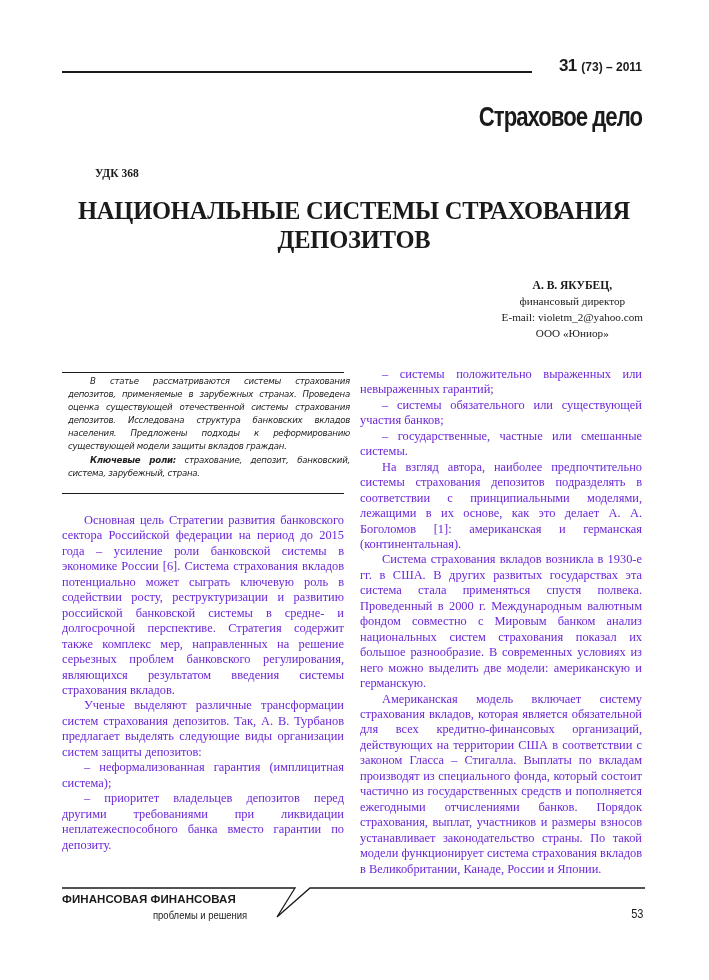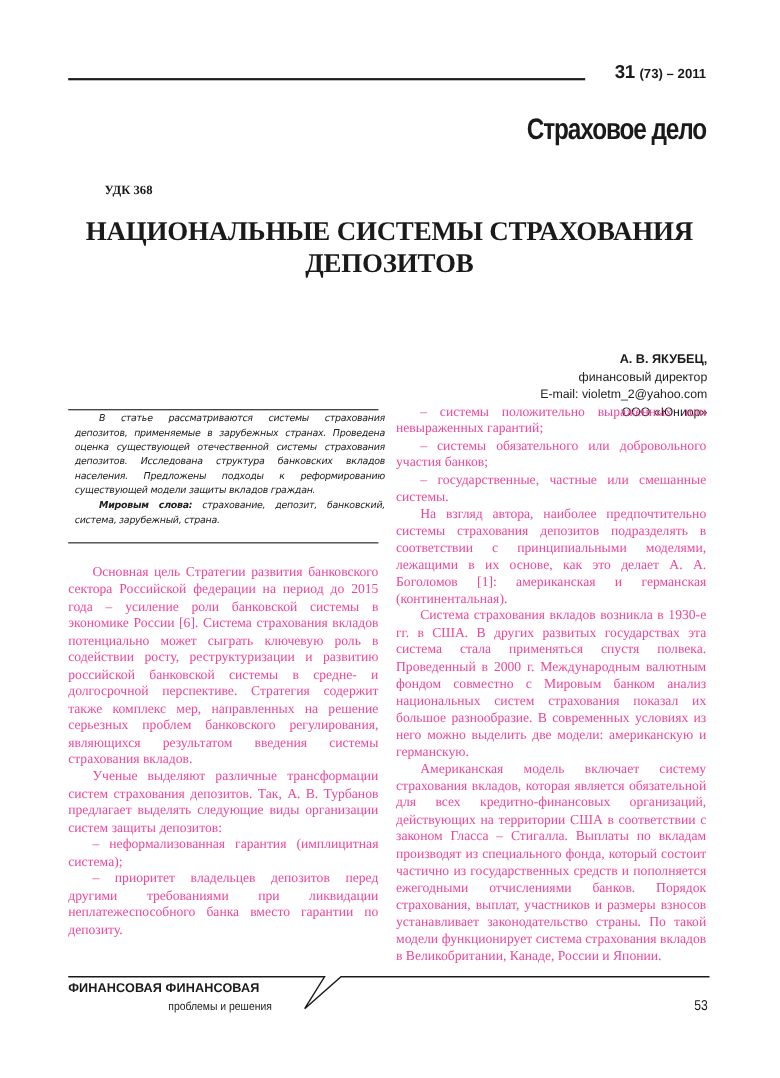--- a/index.html
+++ b/index.html
@@ -10,32 +10,32 @@
   .top-rule { left: 62px; top: 71px; width: 470px; height: 2px; background: #1a1a1a; }
   .issue { left: 536px; top: 56px; width: 106px; text-align: right; font-family: "Liberation Sans", sans-serif; font-weight: bold; white-space: nowrap; }
   .issue .num { font-size: 17px; letter-spacing: -0.5px; }
   .issue .rest { font-size: 12px; }
   .rubric { right: 67px; top: 102px; font-family: "Liberation Sans", sans-serif; font-weight: bold; font-size: 27px; letter-spacing: -1.2px; transform: scaleX(0.82); transform-origin: right center; white-space: nowrap; }
 
   .udk { left: 62px; top: 167px; font-family: "Liberation Serif", serif; font-weight: bold; font-size: 11.5px; margin-left: 33px; }
 
   .title { left: 62px; top: 196px; width: 584px; text-align: center; font-family: "Liberation Serif", serif; font-weight: bold; font-size: 24.5px; line-height: 29px; letter-spacing: -0.2px; }
 
-  .author-block { right: 66px; top: 277px; text-align: right; font-family: Liberation Sans, sans-serif; font-size: 11.2px; line-height: 16px; margin-top: 42px; }
+  .author-block { right: 66px; top: 277px; text-align: center; font-family: Liberation Serif, serif; font-size: 11.2px; line-height: 16px; }
   .author-name { font-weight: bold; font-size: 11.5px; }
 
   
   .abs-rule-top { left: 62px; top: 372px; width: 282px; height: 1px; background: #1a1a1a; }
   .abs-rule-bot { left: 62px; top: 493px; width: 282px; height: 1px; background: #1a1a1a; }
   .abstract { left: 68px; top: 375px; width: 282px; font-family: "DejaVu Sans", sans-serif; font-style: italic; font-size: 8.6px; line-height: 13.1px; text-align: justify; letter-spacing: -0.25px; color: #222; }
   .abstract p { margin: 0; text-indent: 22px; }
   .abstract .kw-label { font-weight: bold; }
 
   
-  .col { font-family: "Liberation Serif", serif; font-size: 12.4px; line-height: 15.45px; text-align: justify; color: #ec4899; }
+  .col { font-family: "Liberation Serif", serif; font-size: 12.4px; line-height: 15.45px; text-align: justify; color: #6d28d9; }
   .col p { margin: 0; text-indent: 22px; }
   .col-left { left: 62px; top: 513px; width: 282px; }
   .col-right { left: 360px; top: 367px; width: 282px; }
 
   
   .footer-svg { left: 0; top: 880px; }
   .journal { left: 62px; top: 893px; font-family: "Liberation Sans", sans-serif; font-weight: bold; font-size: 11.5px; letter-spacing: 0.1px; white-space: nowrap; }
   .journal-sub { left: 153px; top: 909px; font-family: "Liberation Sans", sans-serif; font-size: 10.5px; transform: scaleX(0.9); transform-origin: left center; white-space: nowrap; color: #222; }
   .page-num { right: 66px; top: 906px; font-family: "Liberation Sans", sans-serif; font-size: 13px; transform: scaleX(0.85); transform-origin: right center; }
 </style>
@@ -59,34 +59,34 @@
 <div class="abs author-block">
   <div class="author-name">А. В. ЯКУБЕЦ,</div>
   <div>финансовый директор</div>
   <div>E-mail: violetm_2@yahoo.com</div>
   <div>ООО «Юниор»</div>
 </div>
 
 <div class="abs abs-rule-top"></div>
 <div class="abs abstract">
   <p>В статье рассматриваются системы страхования депозитов, применяемые в зарубежных странах. Проведена оценка существующей отечественной системы страхования депозитов. Исследована структура банковских вкладов населения. Предложены подходы к реформированию существующей модели защиты вкладов граждан.</p>
-  <p><span class="kw-label">Мировым слова:</span><span> страхование, депозит, банковский, система, зарубежный, страна.</span></p>
+  <p><span class="kw-label">Ключевые роли:</span><span> страхование, депозит, банковский, система, зарубежный, страна.</span></p>
 </div>
 <div class="abs abs-rule-bot"></div>
 
 <div class="abs col col-left">
   <p>Основная цель Стратегии развития банковского сектора Российской федерации на период до 2015 года – усиление роли банковской системы в экономике России [6]. Система страхования вкладов потенциально может сыграть ключевую роль в содействии росту, реструктуризации и развитию российской банковской системы в средне- и долгосрочной перспективе. Стратегия содержит также комплекс мер, направленных на решение серьезных проблем банковского регулирования, являющихся результатом введения системы страхования вкладов.</p>
   <p>Ученые выделяют различные трансформации систем страхования депозитов. Так, А. В. Турбанов предлагает выделять следующие виды организации систем защиты депозитов:</p>
   <p>– неформализованная гарантия (имплицитная система);</p>
   <p>– приоритет владельцев депозитов перед другими требованиями при ликвидации неплатежеспособного банка вместо гарантии по депозиту.</p>
 </div>
 
 <div class="abs col col-right">
   <p>– системы положительно выраженных или невыраженных гарантий;</p>
-  <p>– системы обязательного или добровольного участия банков;</p>
+  <p>– системы обязательного или существующей участия банков;</p>
   <p>– государственные, частные или смешанные системы.</p>
   <p>На взгляд автора, наиболее предпочтительно системы страхования депозитов подразделять в соответствии с принципиальными моделями, лежащими в их основе, как это делает А. А. Боголомов [1]: американская и германская (континентальная).</p>
   <p>Система страхования вкладов возникла в 1930-е гг. в США. В других развитых государствах эта система стала применяться спустя полвека. Проведенный в 2000 г. Международным валютным фондом совместно с Мировым банком анализ национальных систем страхования показал их большое разнообразие. В современных условиях из него можно выделить две модели: американскую и германскую.</p>
   <p>Американская модель включает систему страхования вкладов, которая является обязательной для всех кредитно-финансовых организаций, действующих на территории США в соответствии с законом Гласса – Стигалла. Выплаты по вкладам производят из специального фонда, который состоит частично из государственных средств и пополняется ежегодными отчислениями банков. Порядок страхования, выплат, участников и размеры взносов устанавливает законодательство страны. По такой модели функционирует система страхования вкладов в Великобритании, Канаде, России и Японии.</p>
 </div>
 
 <svg class="abs footer-svg" width="709" height="50">
   <polyline points="62,8 295,8 277,37 310,8 645,8" fill="none" stroke="#1a1a1a" stroke-width="1.3"></polyline>
 </svg>
 <div class="abs journal">ФИНАНСОВАЯ  ФИНАНСОВАЯ</div>

